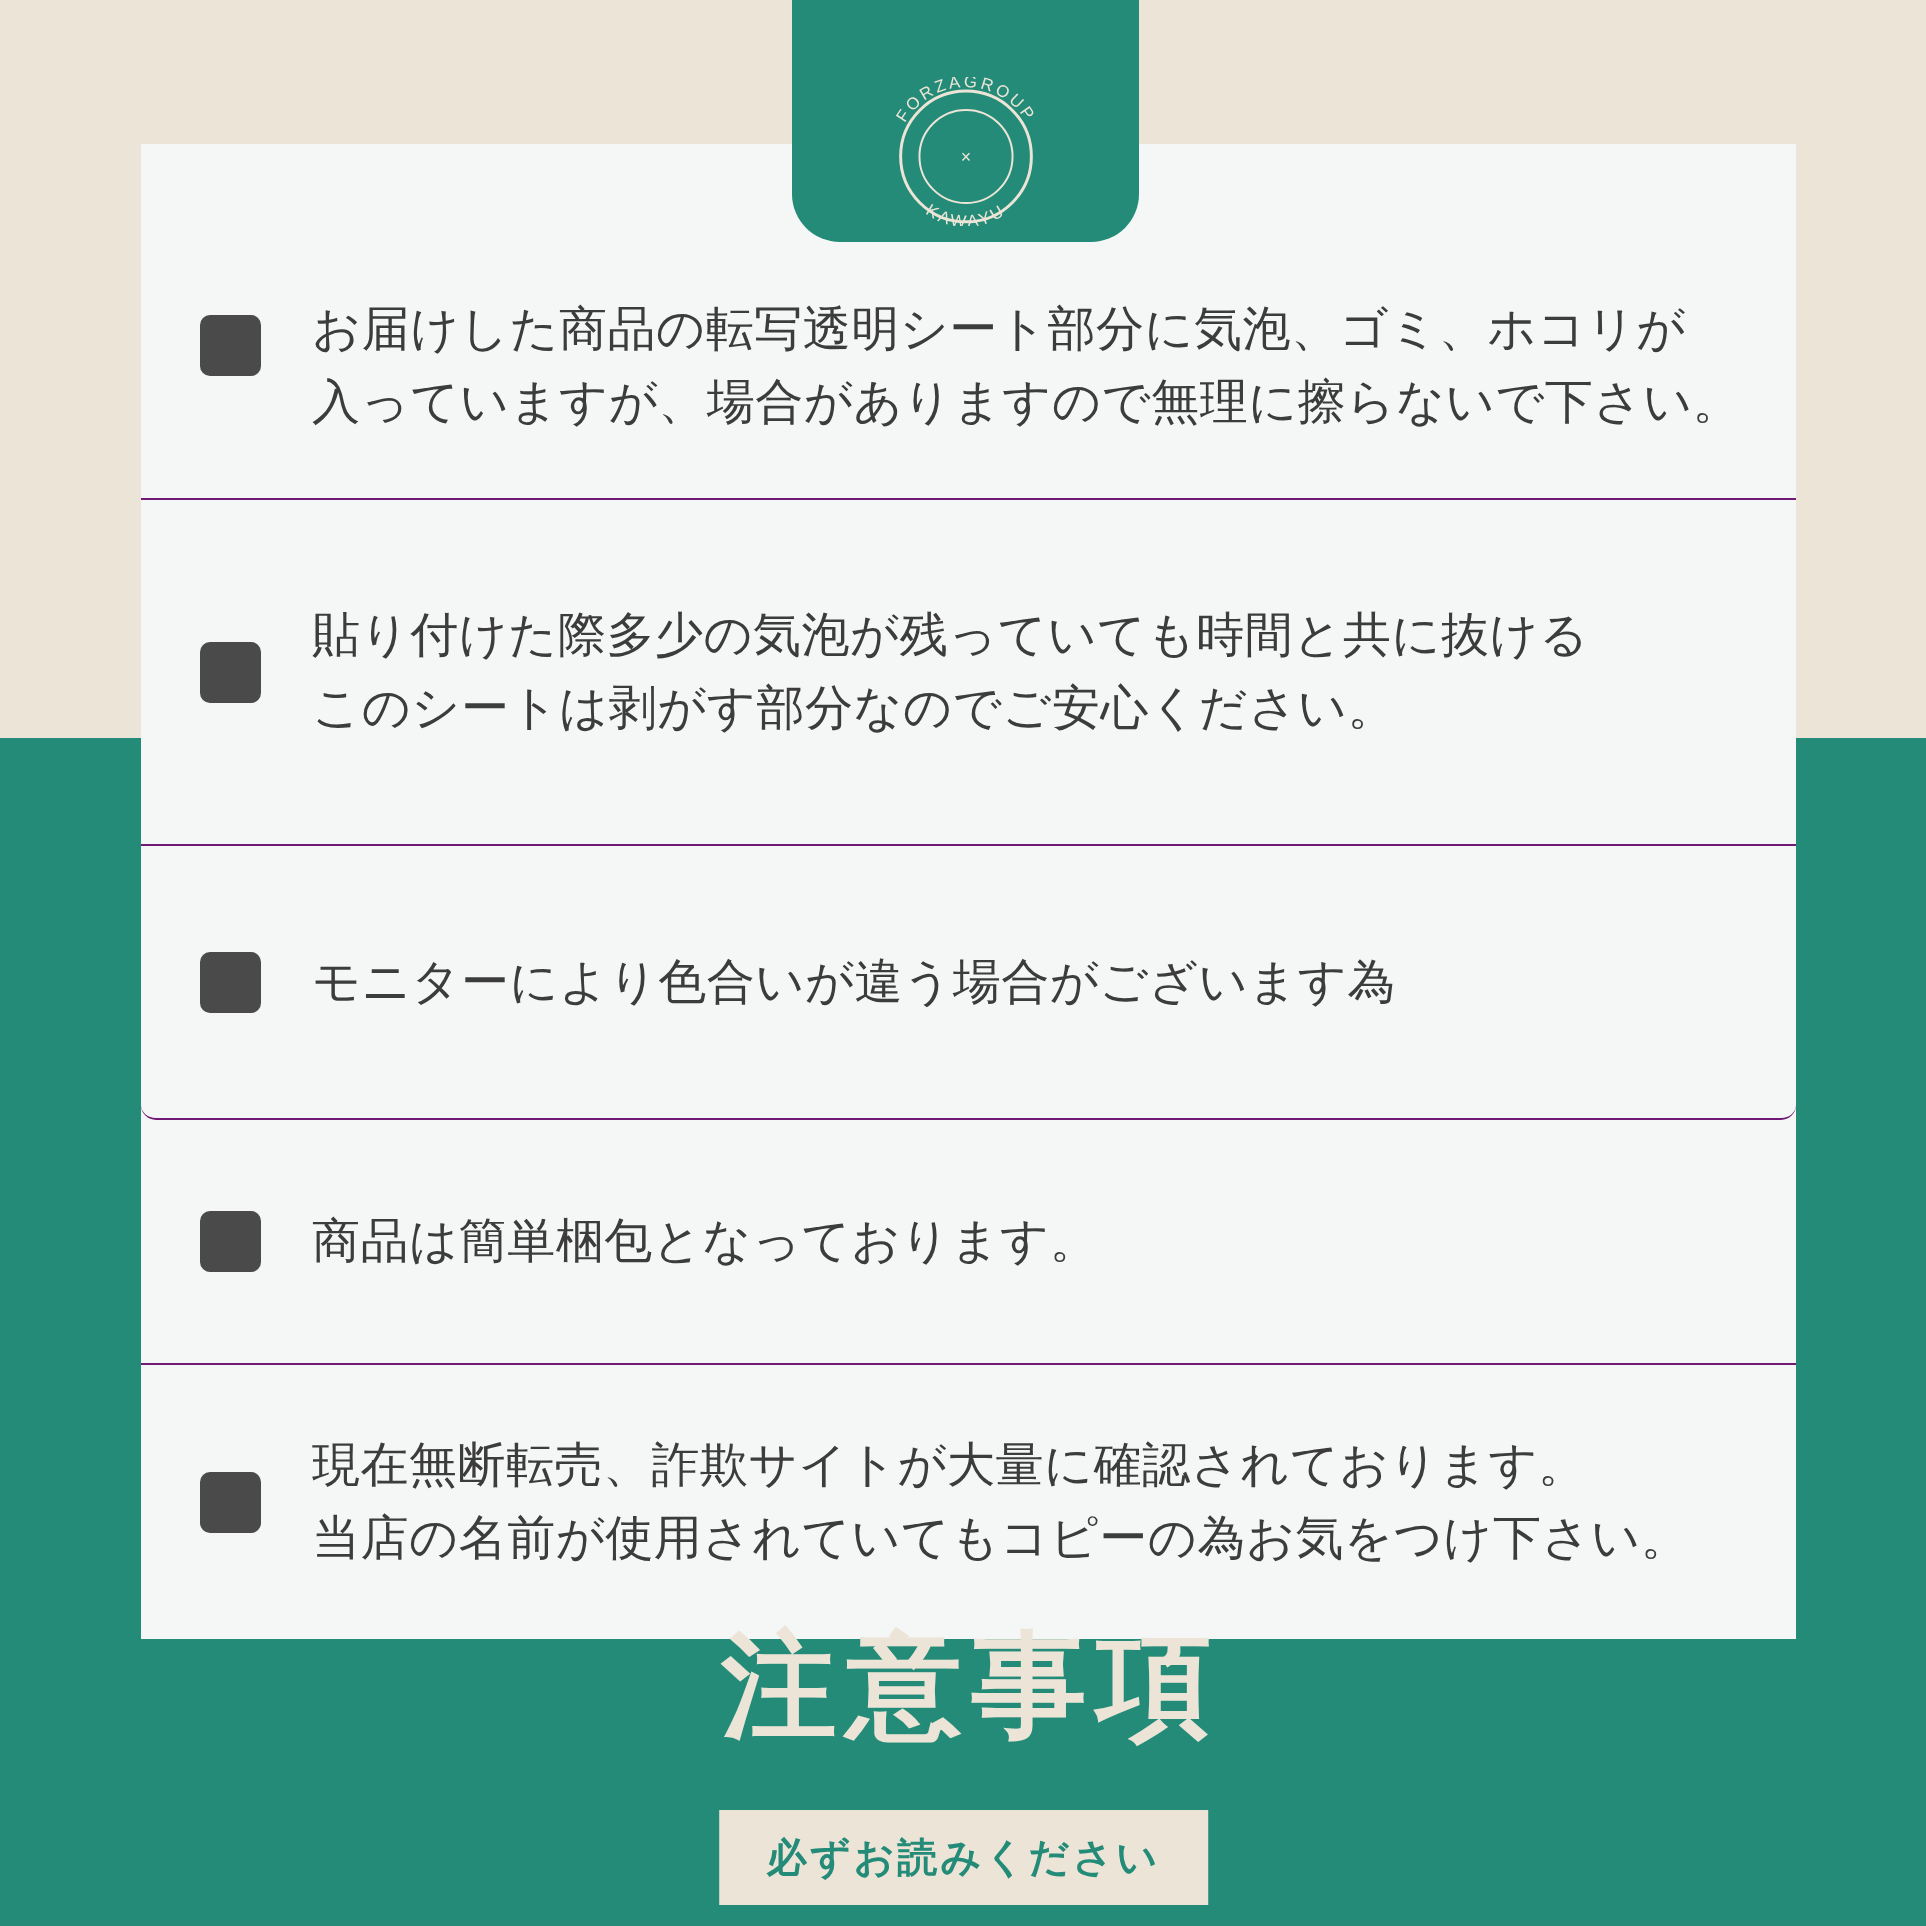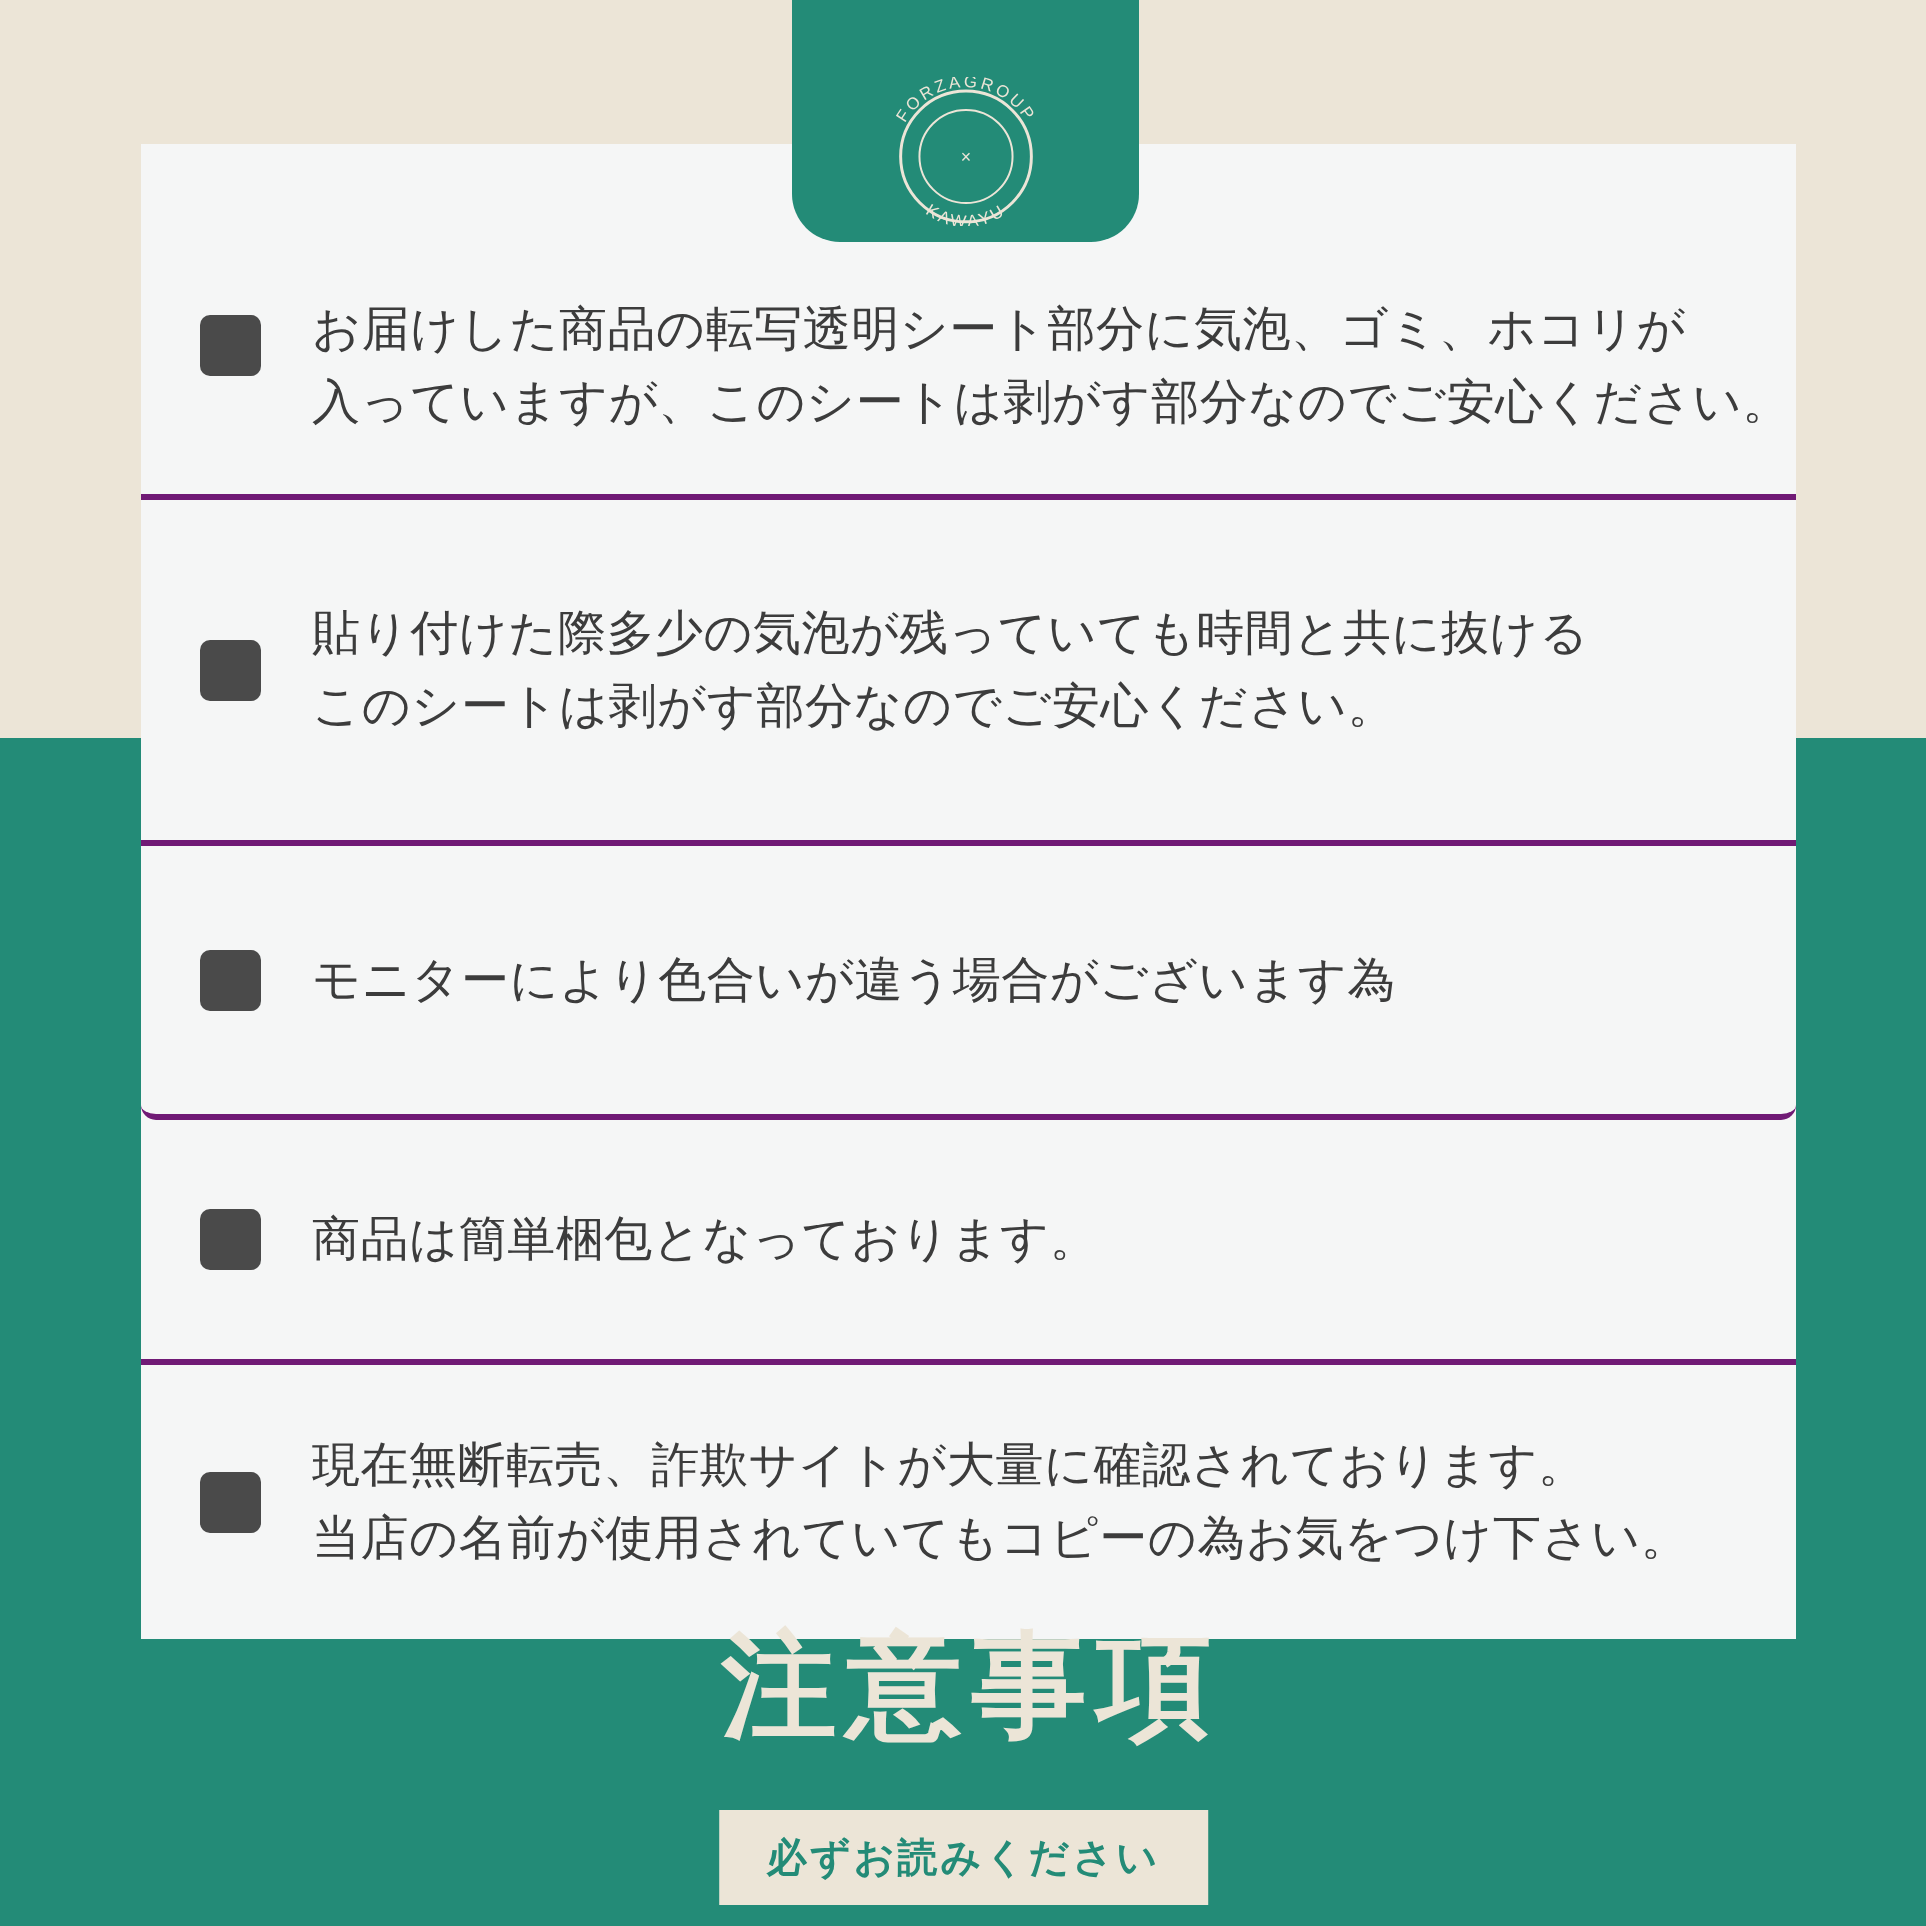--- a/index.html
+++ b/index.html
@@ -57,21 +57,21 @@
     width: 1655px;
     background: #f5f6f6;
     z-index: 2;
   }
   .row {
     position: relative;
     display: flex;
     align-items: center;
     box-sizing: border-box;
     padding: 0 59px 0 59px;
-    border-bottom: 6px solid #701a75;
+    border-bottom: 2px solid #701a75;
   }
   .row:last-child {
     border-bottom: none;
   }
   .row-0 { height: 356px; padding-top: 149px; align-items: flex-start; }
   .row-1 { height: 346px; }
   .row-2 { height: 274px; border-radius: 15px; }
   .row-3 { height: 274px; }
   .row-4 { height: 245px; }
 
@@ -149,21 +149,21 @@
       </svg>
     </div>
   </div>
 
   <div class="card">
 
     <div class="row row-0">
       <div class="bullet"></div>
       <div class="row-text">
         <span class="line">お届けした商品の転写透明シート部分に気泡、ゴミ、ホコリが</span>
-        <span class="line">入っていますが、このシートは剥がす部分なのでご安心ください。</span>
+        <span class="line">入っていますが、場合がありますので無理に擦らないで下さい。</span>
       </div>
     </div>
 
     <div class="row row-1">
       <div class="bullet"></div>
       <div class="row-text">
         <span class="line">貼り付けた際多少の気泡が残っていても時間と共に抜ける</span>
         <span class="line">このシートは剥がす部分なのでご安心ください。</span>
       </div>
     </div>

